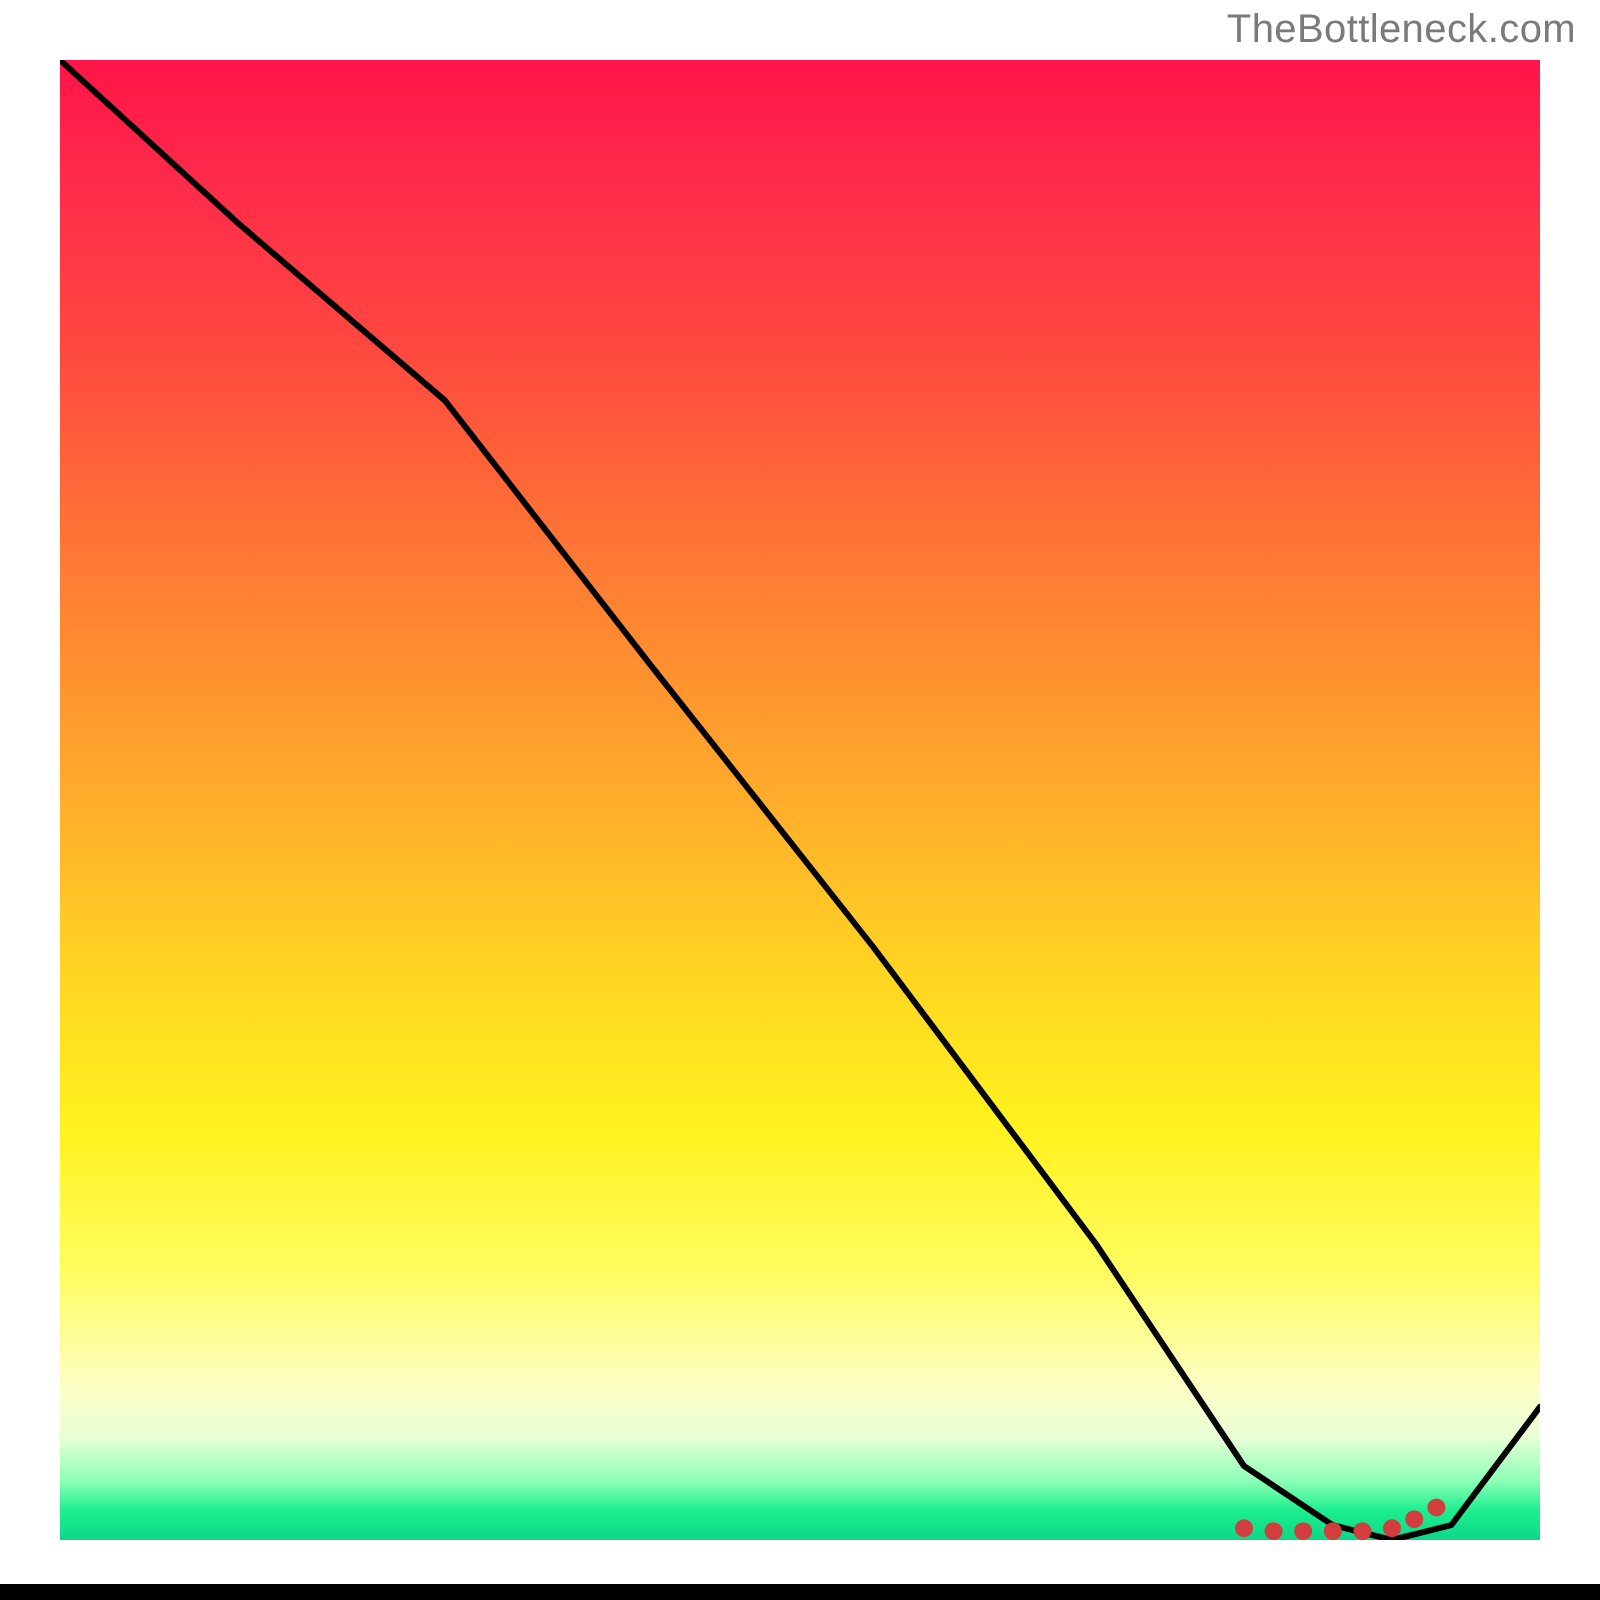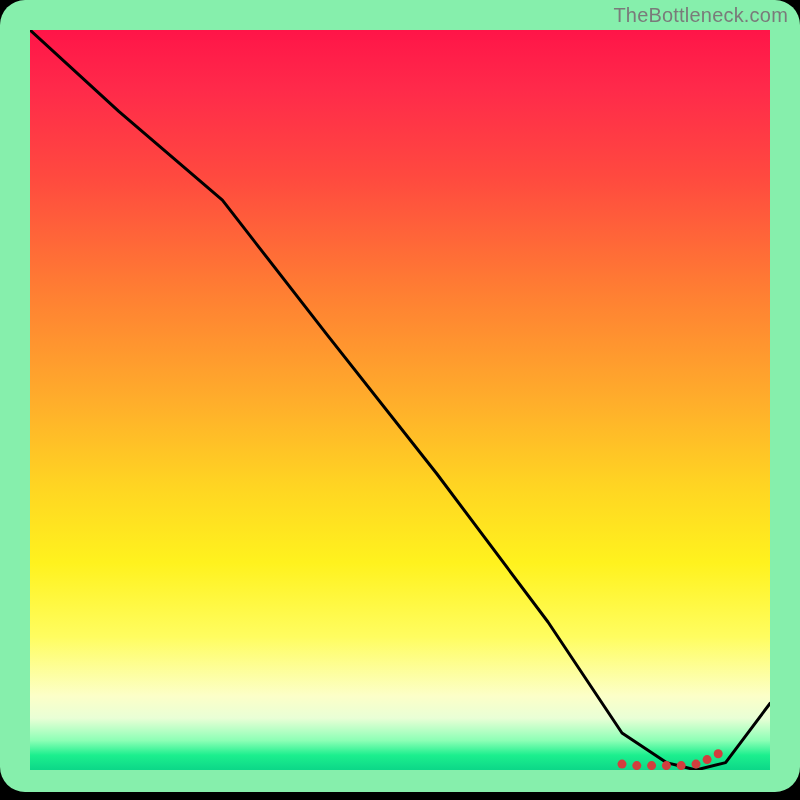--- a/index.html
+++ b/index.html
@@ -9,22 +9,21 @@
     height: 800px;
     background: #000;
     overflow: hidden;
     font-family: Arial, Helvetica, sans-serif;
   }
 
   .stage {
     position: relative;
     width: 800px;
     height: 792px;
-    background: #86efac;
-    border-radius: 25px;
+    background: #ffffff;
   }
 
   .attribution {
     position: absolute;
     top: 4px;
     right: 12px;
     color: #7a7a7a;
     font-size: 20px;
     letter-spacing: 0.2px;
     font-weight: 400;

